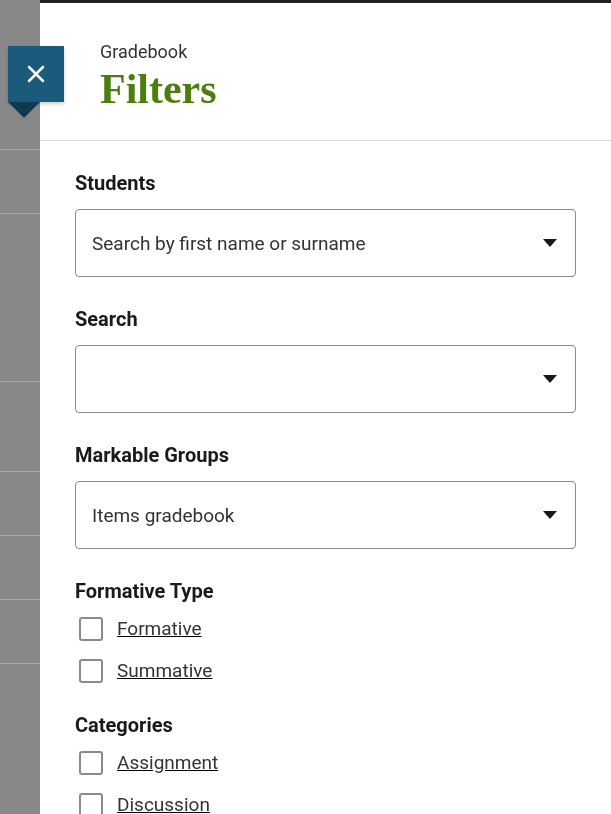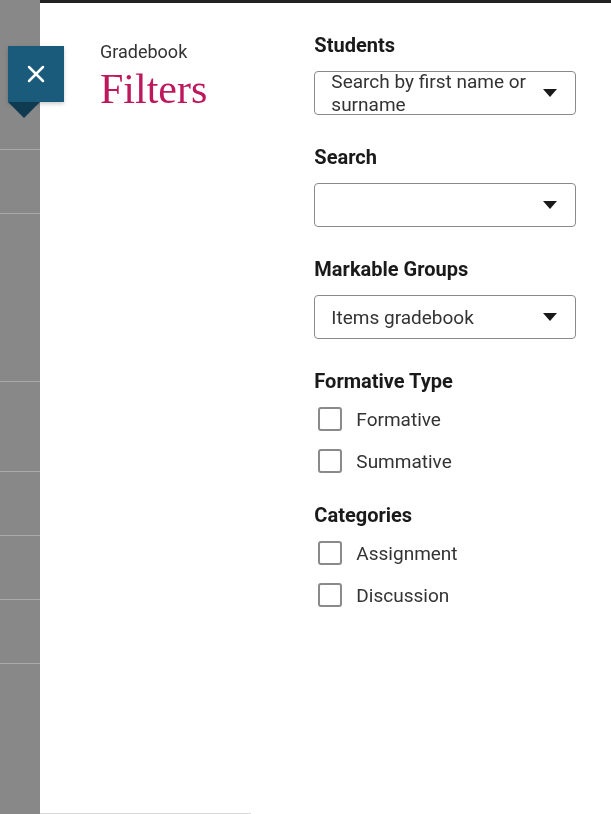--- a/index.html
+++ b/index.html
@@ -36,21 +36,21 @@
     .backdrop-row.r8 { height: 64px; border-bottom: none; }
     .panel {
       position: absolute;
       left: 40px;
       top: 0;
       right: 0;
       bottom: 0;
       background: #fff;
       border-top: 3px solid #222;
       display: flex;
-      flex-direction: row;
+      flex-direction: column;
     }
     .close-btn {
       position: absolute;
       left: -32px;
       top: 43px;
       width: 56px;
       height: 56px;
       background: #1a5a7a;
       display: flex;
       align-items: center;
@@ -80,46 +80,45 @@
       border-bottom: 1px solid #d9d9d9;
     }
     .breadcrumb {
       font-size: 18px;
       color: #333;
       margin-bottom: 4px;
       font-weight: 400;
     }
     .title {
       font-size: 42px;
-      font-weight: 400;
-      color: #be185d;
+      font-weight: 700;
+      color: #4d7c0f;
       font-family: Georgia, "Times New Roman", serif;
       line-height: 1.1;
     }
     .content {
       padding: 30px 35px;
       flex: 1;
       overflow-y: auto;
-      margin-left: 28px;
     }
     .field-group {
       margin-bottom: 30px;
     }
     .field-label {
       font-size: 20px;
       font-weight: 700;
       color: #1a1a1a;
       margin-bottom: 14px;
       display: block;
     }
     .select-wrap {
       position: relative;
       border: 1px solid #8a8a8a;
       border-radius: 4px;
-      height: 44px;
+      height: 68px;
       display: flex;
       align-items: center;
       padding: 0 48px 0 16px;
       cursor: pointer;
       background: #fff;
     }
     .select-text {
       font-size: 19px;
       color: #333;
     }
@@ -129,23 +128,24 @@
       top: 50%;
       transform: translateY(-50%);
       width: 0;
       height: 0;
       border-left: 7px solid transparent;
       border-right: 7px solid transparent;
       border-top: 8px solid #1a1a1a;
     }
     .checkbox-row {
       display: flex;
-      align-items: flex-end;
+      align-items: flex-start;
       margin-bottom: 18px;
       cursor: pointer;
+      text-decoration: underline;
     }
     .checkbox-box {
       width: 24px;
       height: 24px;
       border: 2px solid #8a8a8a;
       border-radius: 3px;
       margin-right: 14px;
       flex-shrink: 0;
       background: #fff;
     }

